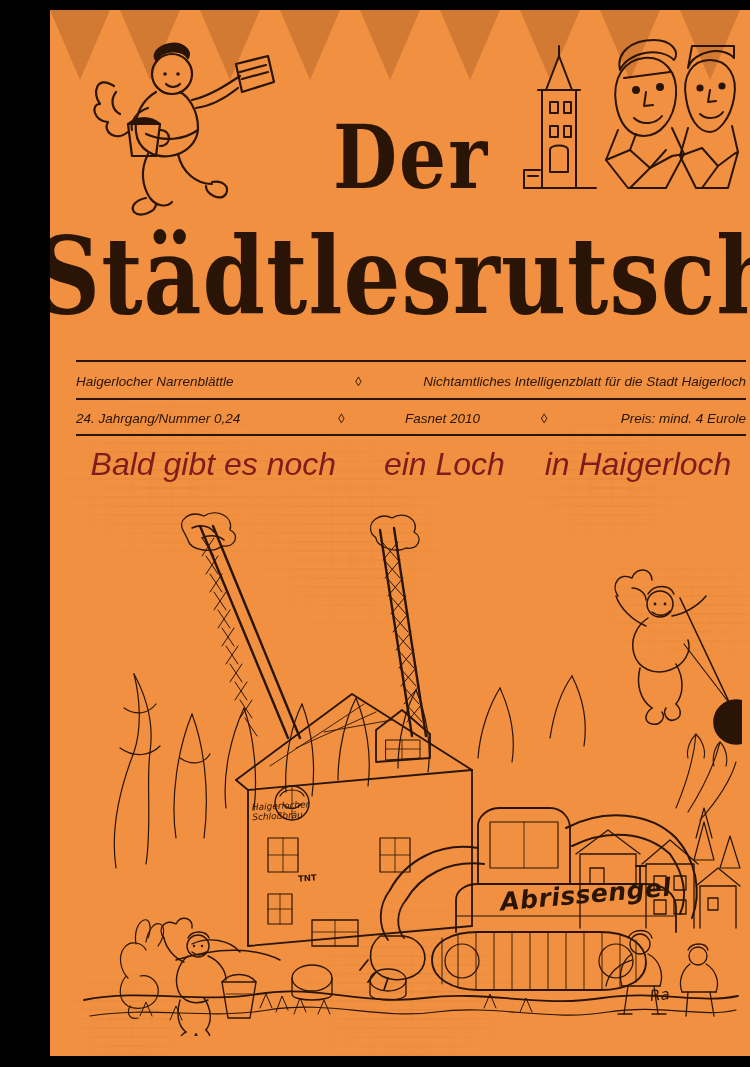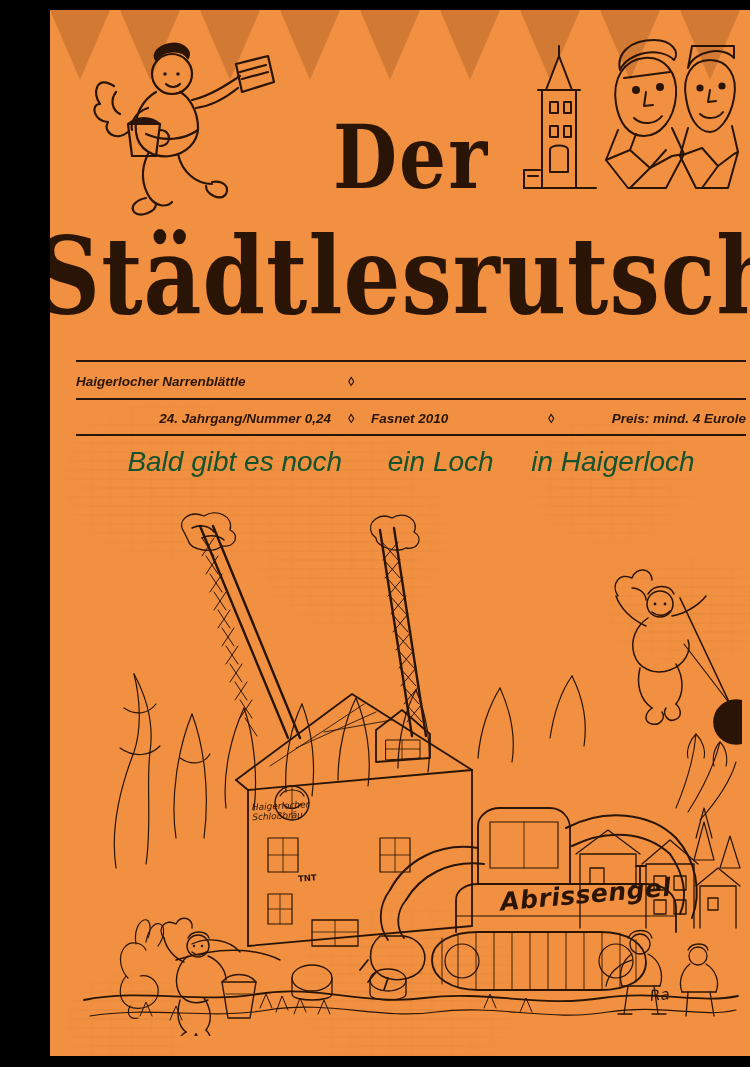--- a/index.html
+++ b/index.html
@@ -109,39 +109,40 @@
   .rule-mid { top: 388px; }
   .rule-bot { top: 424px; }
 
   .infoline {
     position: absolute;
     left: 26px;
     width: 670px;
     display: flex;
     align-items: center;
     font-style: italic;
-    font-weight: bold;
+    font-weight: normal;
     font-size: 13.5px;
     color: #2a1405;
+    gap: 48px;
   }
   .infoline-1 { top: 356px; height: 30px; }
   .infoline-2 { top: 394px; height: 28px; }
 
   .infoline .cell { white-space: nowrap; }
   .diamond { font-size: 13px; }
 
   .headline {
     position: absolute;
     left: 26px;
     top: 436px;
     width: 670px;
     text-align: center;
     font-style: italic;
-    font-size: 28px;
-    color: #14532d;
+    font-size: 32px;
+    color: #7f1d1d;
     white-space: nowrap;
   }
   .headline span { display: inline-block; }
   .hl-gap1 { width: 30px; }
   .hl-gap2 { width: 22px; }
 
   .artwork {
     position: absolute;
     left: 30px;
     top: 498px;
@@ -289,26 +290,27 @@
     <div class="masthead">
       <div class="fraktur-der">Der</div>
       <div class="fraktur-main">Städtlesrutscher</div>
     </div>
 
     <div class="rule rule-top"></div>
 
     <div class="infoline infoline-1">
       <div class="cell" style="width:255px;text-align:left;">Haigerlocher Narrenblättle</div>
       <div class="cell diamond" style="width:40px;text-align:center;">◊</div>
+      <div class="cell" style="flex:1;text-align:right;">Nichtamtliches Intelligenzblatt für die Stadt Haigerloch</div>
     </div>
 
     <div class="rule rule-mid"></div>
 
     <div class="infoline infoline-2">
-      <div class="cell" style="width:255px;text-align:right;">24. Jahrgang/Nummer 0,24</div>
+      <div class="cell" style="width:255px;text-align:left;">24. Jahrgang/Nummer 0,24</div>
       <div class="cell diamond" style="width:40px;text-align:center;">◊</div>
       <div class="cell" style="flex:1;text-align:left;">Fasnet 2010</div>
       <div class="cell diamond" style="width:40px;text-align:center;">◊</div>
       <div class="cell" style="width:175px;text-align:right;">Preis:   mind. 4 Eurole</div>
     </div>
 
     <div class="rule rule-bot"></div>
 
     <div class="headline">
       <span>Bald gibt es noch</span>

